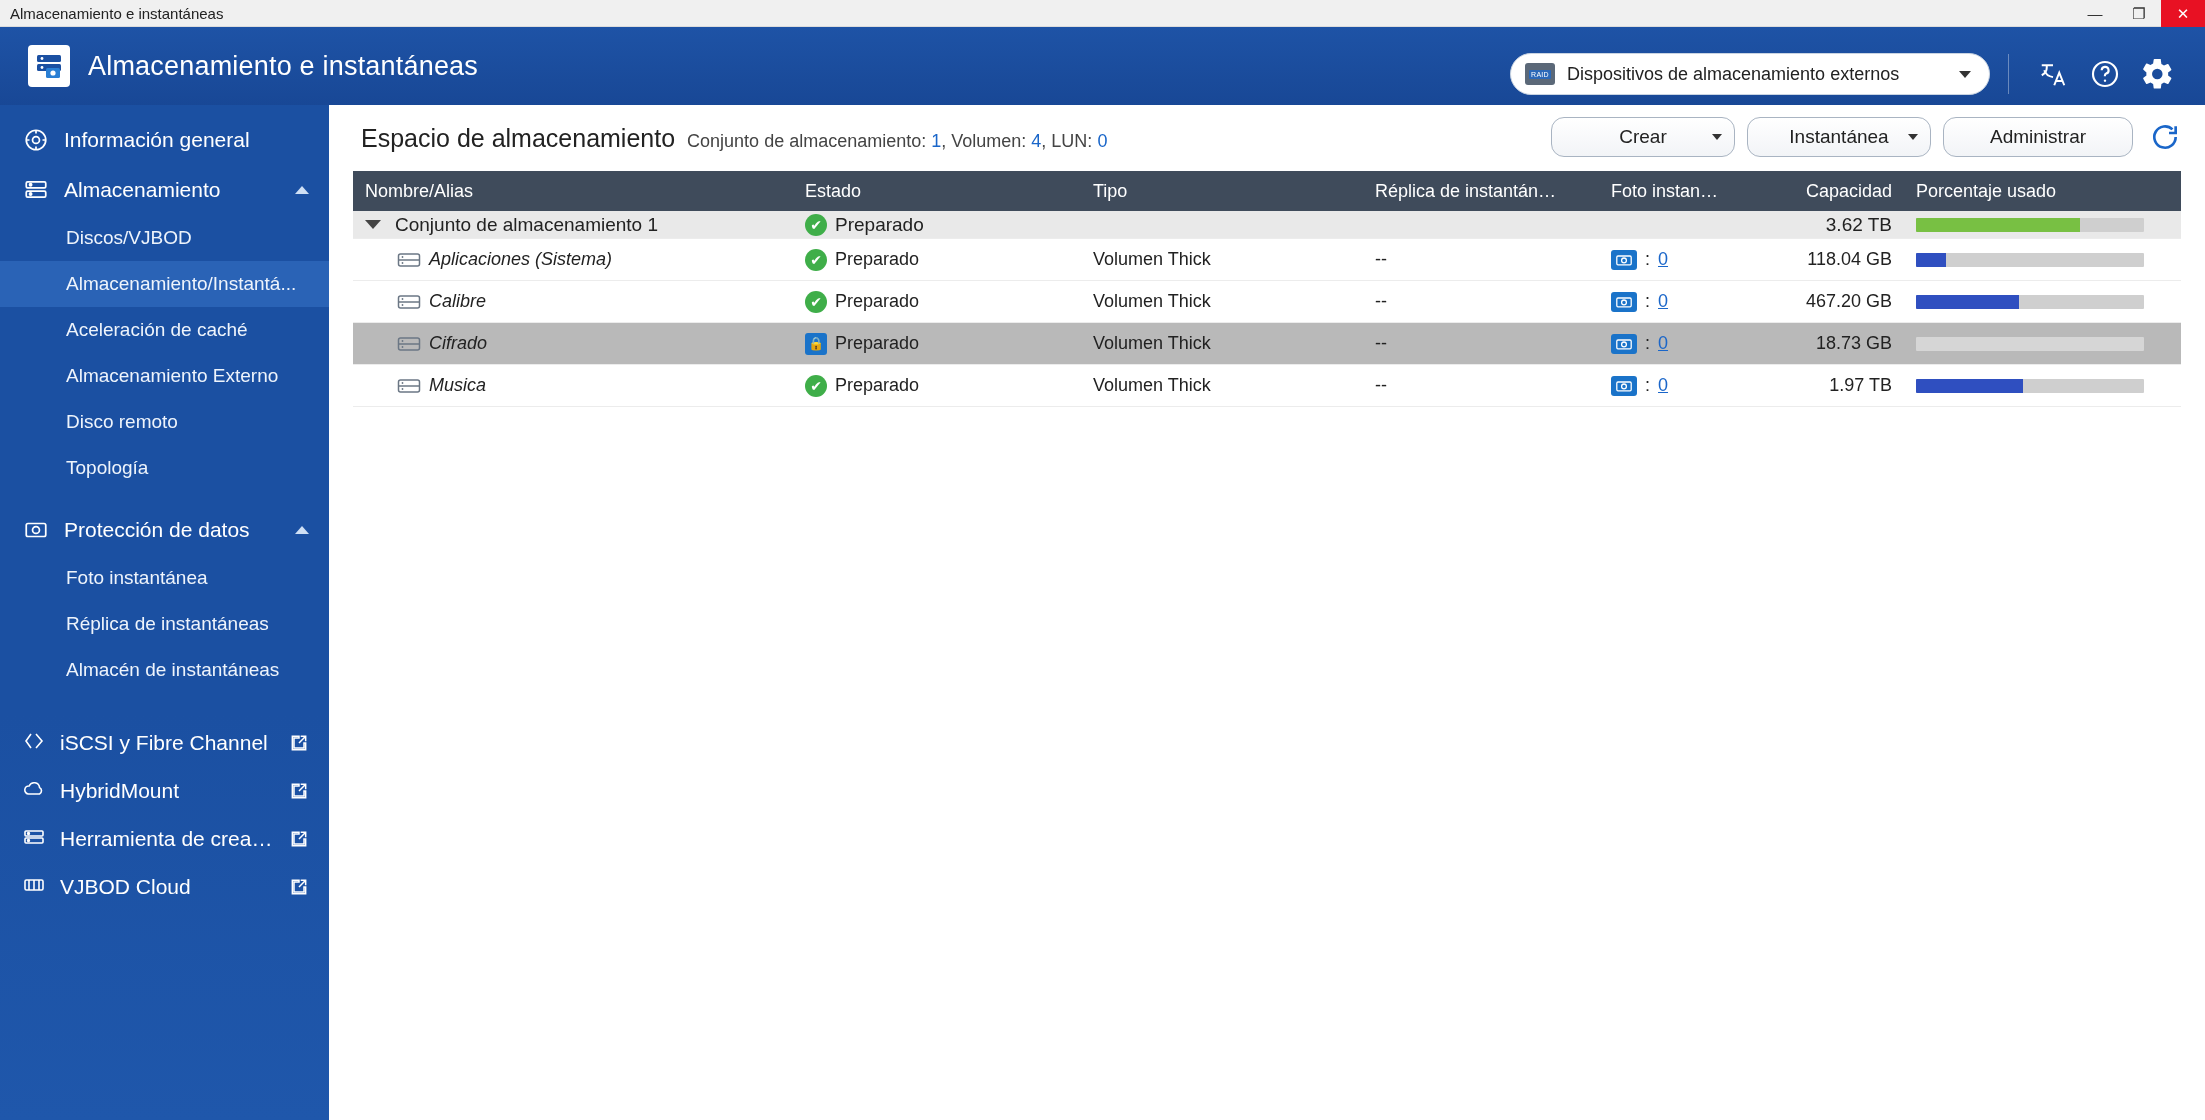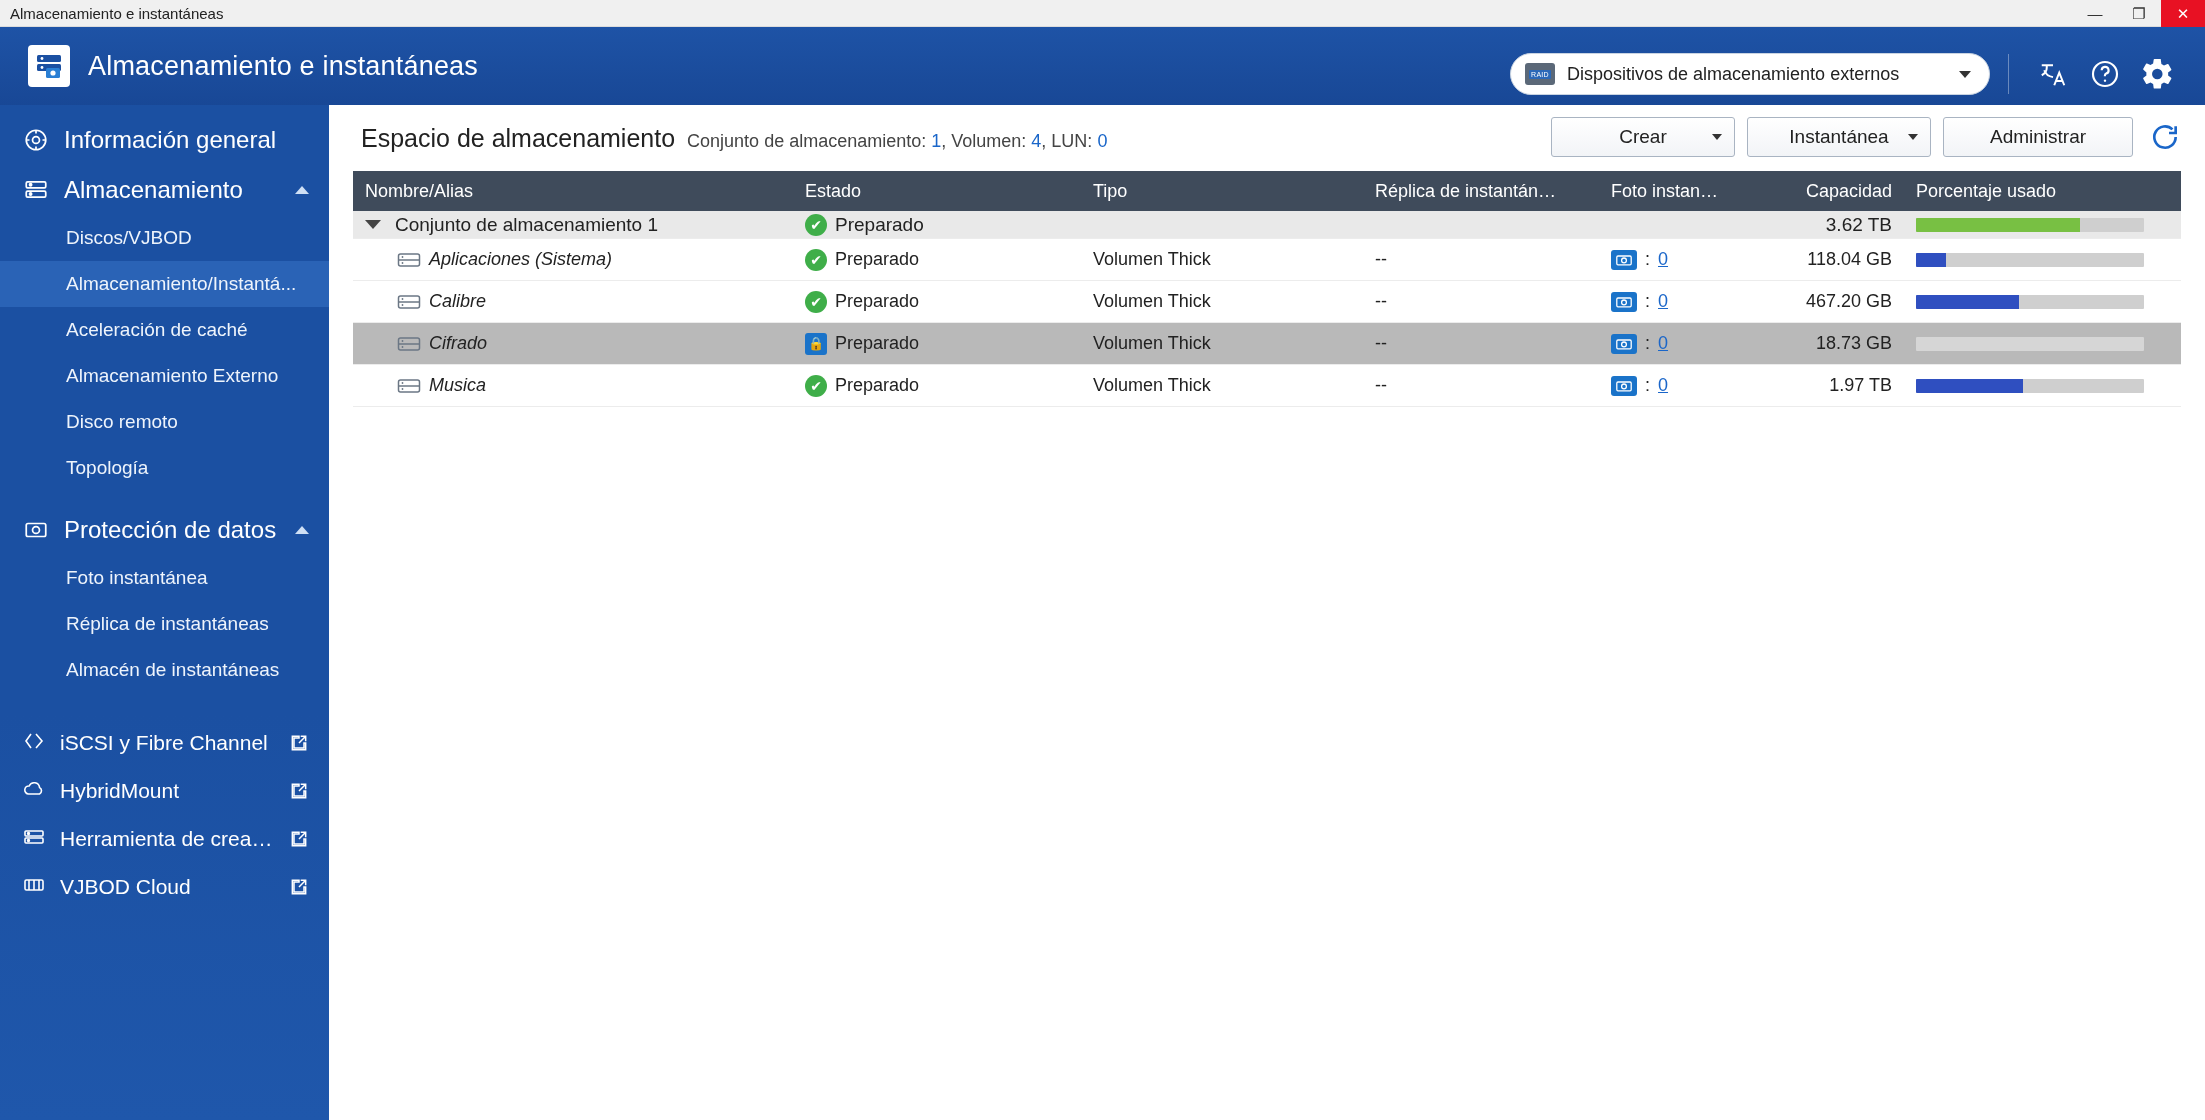--- a/index.html
+++ b/index.html
@@ -126,21 +126,21 @@
     background: linear-gradient(180deg,#1b50a2 0%, #1b50a2 60%, #1f57ab 100%);
     color: #fff;
     padding-top: 10px;
     flex: 0 0 329px;
     overflow: hidden;
   }
   .nav-group-head {
     display: flex; align-items: center;
     height: 50px;
     padding: 0 20px 0 22px;
-    font-size: 24px;
+    font-size: 21px;
     gap: 14px;
     cursor: default;
   }
   .nav-group-head .gicon {
     width: 28px; height: 28px;
     display: flex; align-items: center; justify-content: center;
   }
   .nav-group-head .gtext { flex: 1; white-space: nowrap; }
   .chev {
     width: 0; height: 0;
@@ -201,21 +201,21 @@
   .top-actions {
     position: absolute;
     right: 20px; top: 12px;
     display: flex; align-items: center; gap: 12px;
   }
   .btn {
     height: 40px;
     min-width: 184px;
     border: 1px solid #a9b4c2;
     background: linear-gradient(180deg,#ffffff,#f2f4f7);
-    border-radius: 3px;
+    border-radius: 13px;
     font-size: 19px;
     color: #222;
     display: flex; align-items: center; justify-content: center;
     position: relative;
   }
   .btn.with-caret { justify-content: center; }
   .btn .mini-caret {
     position: absolute;
     right: 12px; top: 50%;
     transform: translateY(-50%);

